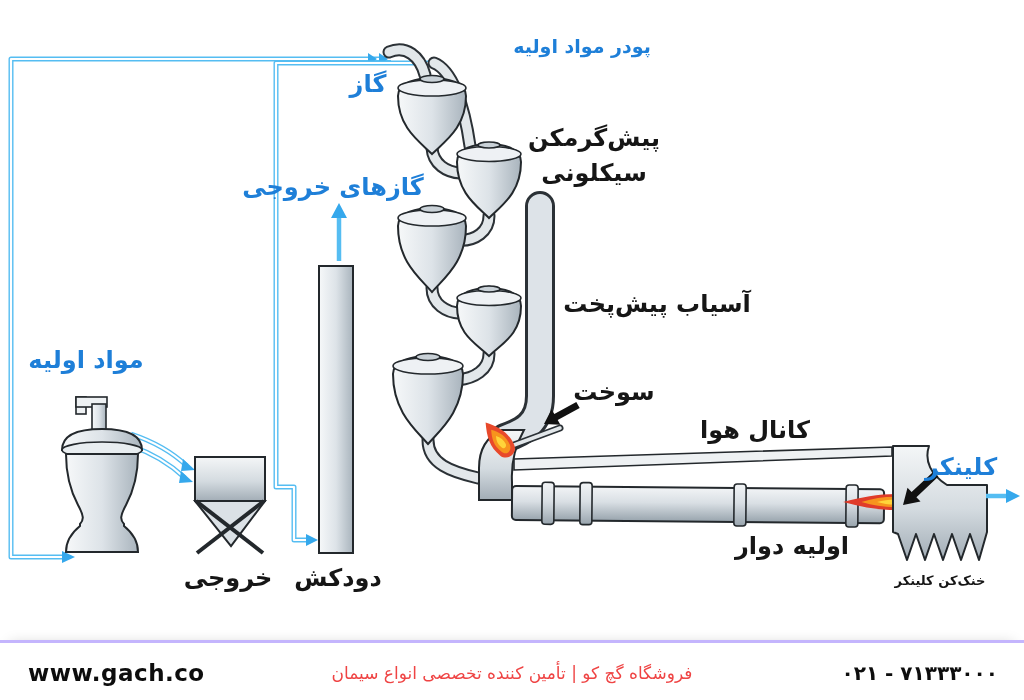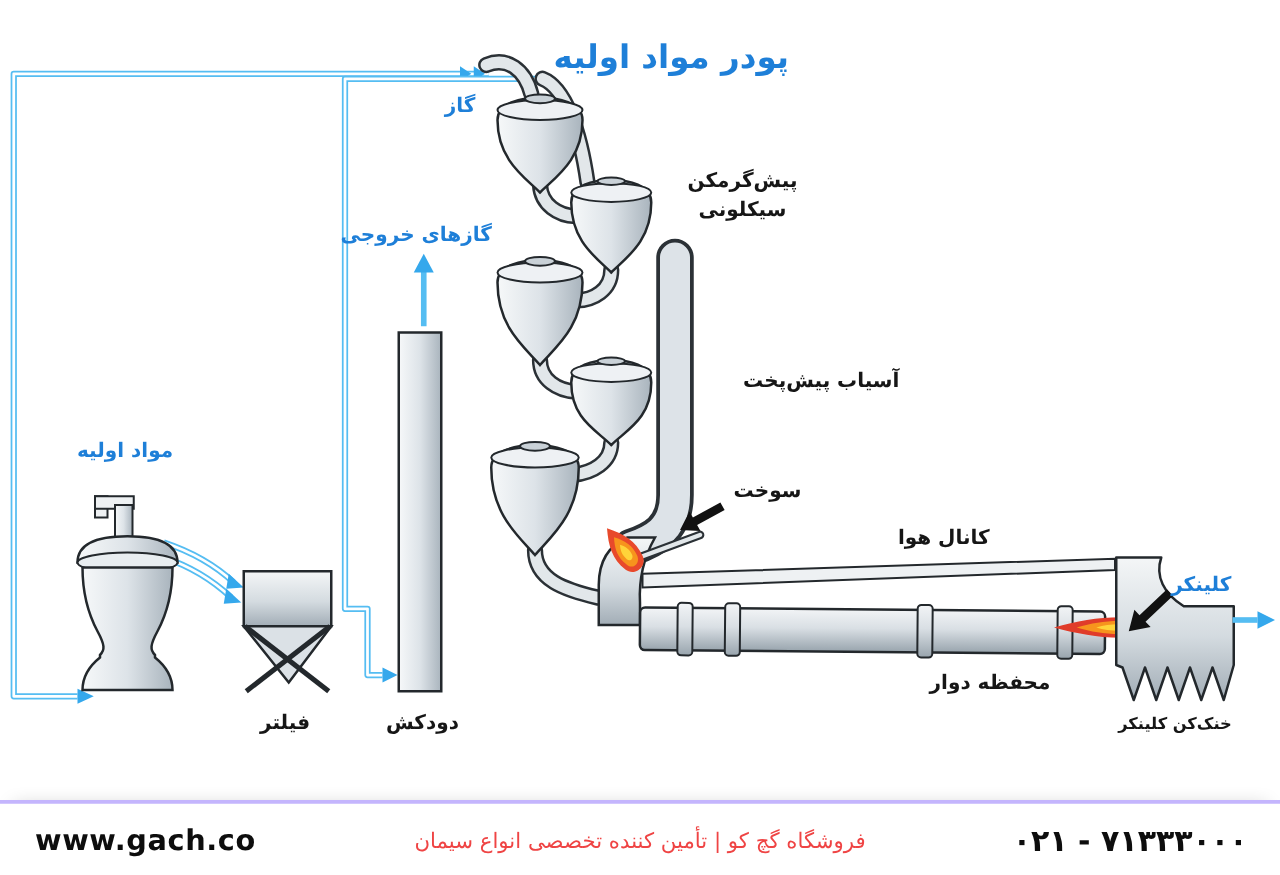--- a/index.html
+++ b/index.html
@@ -1,32 +1,32 @@
 <!DOCTYPE html>
 <html lang="fa"><head>
 <meta charset="utf-8">
 <style>
   html,body{margin:0;padding:0;background:#fff;}
   #stage{position:relative;width:1024px;height:700px;background:#fff;overflow:hidden;
          font-family:"DejaVu Sans",sans-serif;}
   #diagram-svg{position:absolute;left:0;top:0;}
   .lbl{position:absolute;transform:translate(-50%,-50%);white-space:nowrap;
-       font-weight:bold;font-size:16px;direction:rtl;line-height:1.45;text-align:center;
+       font-weight:bold;font-size:24px;direction:rtl;line-height:1.45;text-align:center;
        font-family:"DejaVu Sans",sans-serif;}
   .lbl.blue{color:#1e7fd8;}
   .lbl.black{color:#161616;}
-  .lbl.big{font-size:26px;}
+  .lbl.big{font-size:19px;margin-left:45px;}
   .footer{position:absolute;left:0;top:640px;width:1024px;height:60px;background:#fff;
           border-top:3px solid #c4b5fd;box-shadow:0 -7px 14px -10px rgba(0,0,0,.18);}
   .footer .site{position:absolute;left:28px;top:50%;transform:translateY(-50%);
                 font-weight:bold;font-size:23px;color:#0d0d0d;letter-spacing:.5px;}
   .footer .tagline{position:absolute;left:50%;top:50%;transform:translate(-50%,-50%);
                 font-weight:normal;font-size:17px;color:#ef4444;direction:rtl;white-space:nowrap;}
   .footer .phone{position:absolute;right:26px;top:50%;transform:translateY(-50%);
-                font-weight:bold;font-size:24px;color:#0d0d0d;direction:ltr;white-space:nowrap;}
+                font-weight:bold;font-size:20px;color:#0d0d0d;direction:ltr;white-space:nowrap;}
   
   .tube-o{fill:none;stroke:#2b3136;stroke-width:13;stroke-linecap:round;}
   .tube-i{fill:none;stroke:#e2e7ea;stroke-width:9;stroke-linecap:round;}
   .riser-o{fill:none;stroke:#2b3136;stroke-width:30;stroke-linecap:round;}
   .riser-i{fill:none;stroke:#dde3e8;stroke-width:24;stroke-linecap:round;}
   .pipe-o{fill:none;stroke:#55bdf2;stroke-width:5;stroke-linejoin:round;}
   .pipe-i{fill:none;stroke:#ffffff;stroke-width:2.2;stroke-linejoin:round;}
   .bluearrow{fill:#35a8ec;}
   .metal{stroke:#23282c;stroke-width:2;}
   .thin{stroke:#23282c;stroke-width:1.6;}
@@ -193,25 +193,25 @@
   <div class="lbl blue big" style="left:537px;top:47px">پودر مواد اولیه</div>
   <div class="lbl blue" style="left:368px;top:84px">گاز</div>
   <div class="lbl blue" style="left:333px;top:187px">گازهای خروجی</div>
   <div class="lbl black" style="left:594px;top:156px">
     <div>پیش‌گرمکن</div>
     <div>سیکلونی</div>
   </div>
   <div class="lbl black" style="left:657px;top:304px">آسیاب پیش‌پخت</div>
   <div class="lbl black" style="left:614px;top:392px">سوخت</div>
   <div class="lbl black" style="left:755px;top:430px">کانال هوا</div>
-  <div class="lbl black" style="left:792px;top:546px">محفظه دوار</div>
+  <div class="lbl black" style="left:792px;top:546px">اولیه دوار</div>
   <div class="lbl blue" style="left:961px;top:467px">کلینکر</div>
   <div class="lbl black" style="left:940px;top:581px;font-size:13px">خنک‌کن کلینکر</div>
-  <div class="lbl blue" style="left:100px;top:360px">مواد اولیه</div>
-  <div class="lbl black" style="left:228px;top:578px">فیلتر</div>
+  <div class="lbl blue" style="left:86px;top:360px">مواد اولیه</div>
+  <div class="lbl black" style="left:228px;top:578px">خروجی</div>
   <div class="lbl black" style="left:338px;top:578px">دودکش</div>
 
   <div class="footer">
     <span class="site">www.gach.co</span>
     <span class="tagline">فروشگاه گچ کو | تأمین کننده تخصصی انواع سیمان</span>
     <span class="phone">۰۲۱ - ۷۱۳۳۳۰۰۰</span>
   </div>
 </div>
 
 </body></html>

